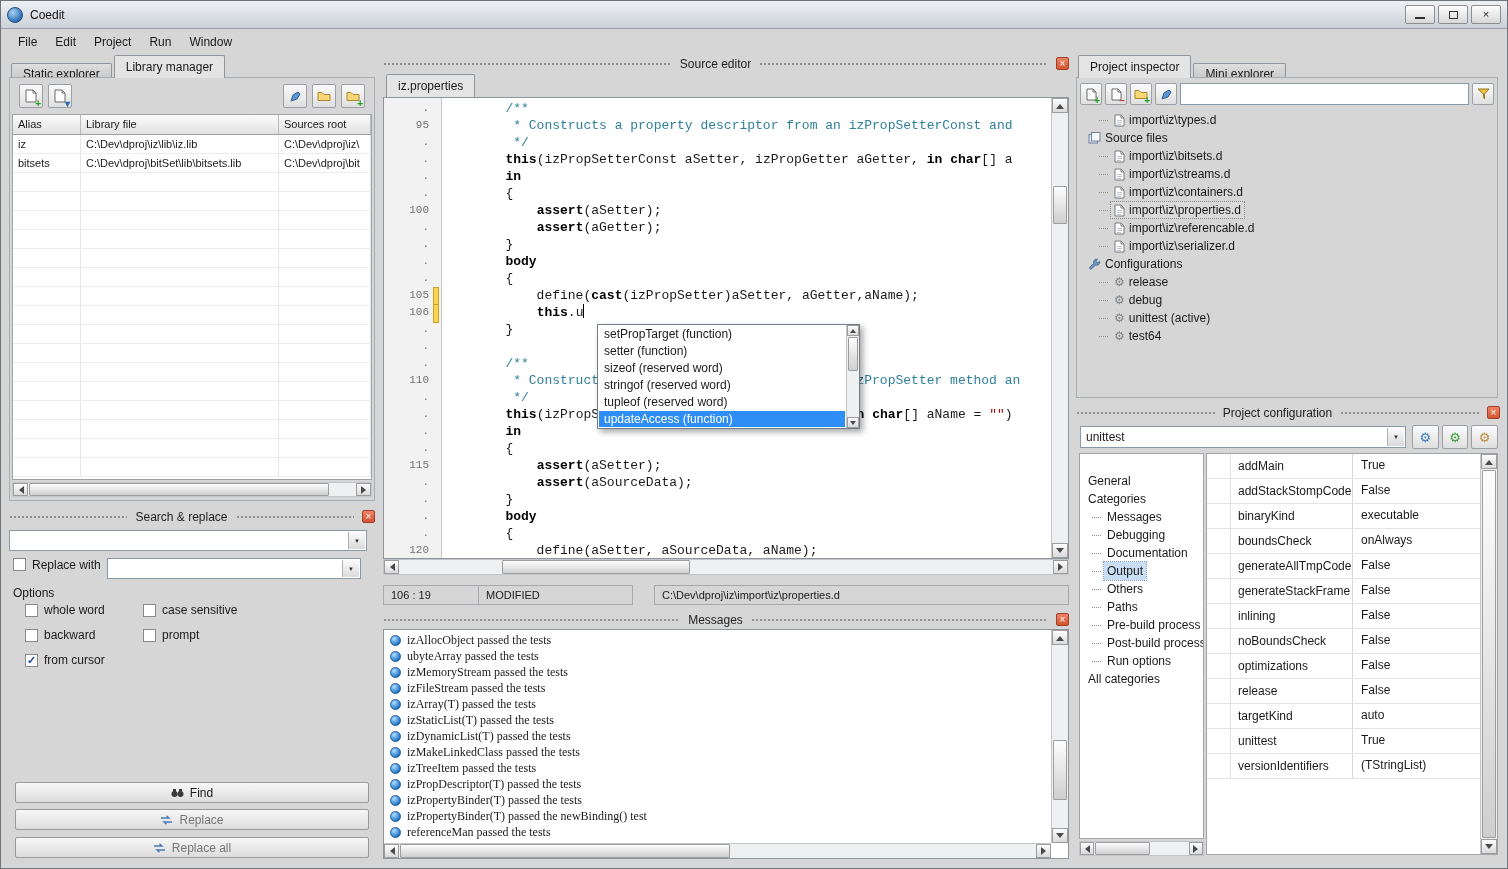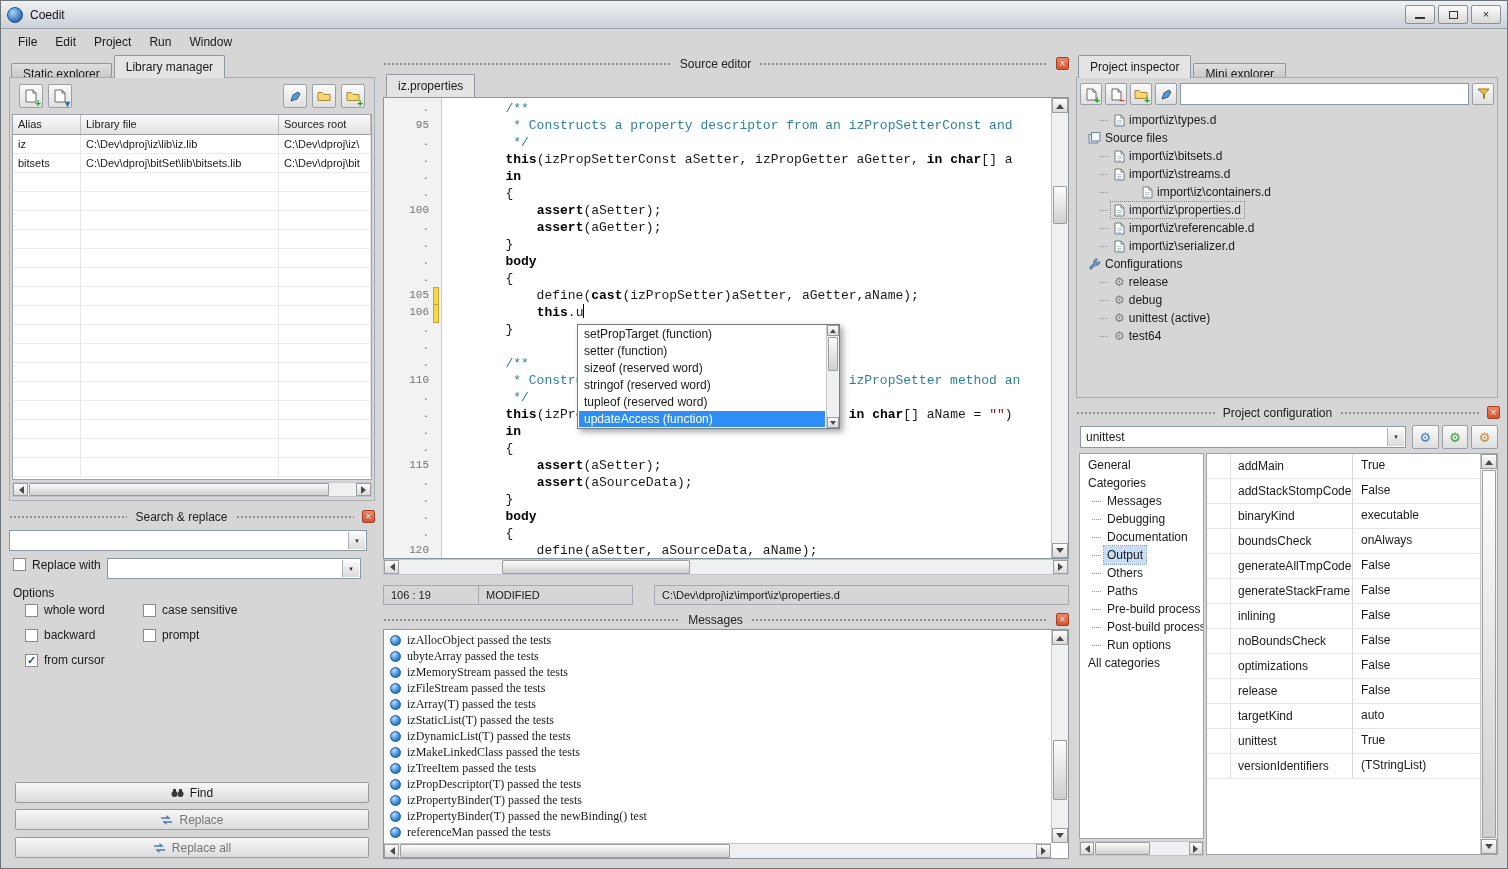--- a/index.html
+++ b/index.html
@@ -78,21 +78,21 @@
 .gnum{height:17px;line-height:17px;text-align:right;padding-right:12px;color:#737373;font-family:"Liberation Mono",monospace;font-size:11px;position:relative}
 .gnum.mod::after{content:"";position:absolute;right:2px;top:0;width:4px;height:100%;background:#f7d84a;border:1px solid #c8a12e}
 #code{position:absolute;left:59px;top:0;right:17px;bottom:0;overflow:hidden;padding-top:2px}
 .cline{height:17px;line-height:17px;white-space:pre;font-family:"Liberation Mono",monospace;font-size:13px}
 .kw{color:#000000;font-weight:bold}
 .cmt{color:#2e8099}
 .str{color:#aa1111}
 .txt{color:#1a1a1a}
 .caret{display:inline-block;width:1px;height:14px;background:#000;vertical-align:-2px}
 #ed-vsb{right:0;top:0;bottom:0;width:17px;border:none;border-left:1px solid #c2c6ca}
-#popup{position:absolute;left:576px;top:323px;width:263px;height:105px;background:#fff;border:1px solid #767d85;box-shadow:3px 3px 6px rgba(0,0,0,.35);z-index:6}
+#popup{position:absolute;left:596px;top:323px;width:263px;height:105px;background:#fff;border:1px solid #767d85;box-shadow:3px 3px 6px rgba(0,0,0,.35);z-index:6}
 #popup-list{position:absolute;left:1px;top:1px;right:14px;bottom:1px;overflow:hidden}
 .pitem{height:17px;line-height:17px;padding-left:5px;font-size:12px;white-space:nowrap}
 .pitem.sel{background:#2f8ef5;color:#fff}
 #popup-sb{position:absolute;right:0;top:0;bottom:0;width:13px;background:#eef0f2;border-left:1px solid #c6c6c6}
 #ed-hsb{left:382px;top:558px;width:686px;height:16px}
 #statusbar{position:absolute;left:382px;top:584px;width:686px;height:20px}
 .scell{position:absolute;top:0;height:20px;border:1px solid #a5a9ad;background:#d6d6d6;line-height:18px;padding-left:7px;font-size:11px;white-space:nowrap;overflow:hidden}
 
 
 #msg-hdr{left:382px;top:611px;width:686px}
@@ -116,21 +116,21 @@
 .tibox.sel{background:#dadada;outline:1px dotted #8a8a8a}
 .ticon{display:inline-flex;align-items:center;flex:0 0 auto}
 .gear-g{font-size:12px;color:#7e8purple387;color:#7e8387;line-height:12px}
 
 
 #cfg-hdr{left:1075px;top:404px;width:424px}
 #cfg-toolbar{position:absolute;left:1079px;top:423px;width:418px;height:26px;display:flex;align-items:center;gap:3px}
 #cfg-combo{width:326px;height:22px;flex:0 0 auto}
 .gearbtn{width:27px;height:24px;border:1px solid #9aa0a6;border-radius:2px;background:linear-gradient(#fbfbfb,#dfdfdf);display:flex;align-items:center;justify-content:center;font-size:13px;line-height:1}
 .gearbtn.g1{color:#3f7fbf}.gearbtn.g2{color:#3f9f3f}.gearbtn.g3{color:#bf8f3f}
-#cat-list{position:absolute;left:1078px;top:452px;width:125px;height:386px;background:#fff;border:1px solid #a0a4a8;overflow:hidden;padding-top:2px}
+#cat-list{position:absolute;left:1078px;top:452px;width:125px;height:386px;background:#fff;border:1px solid #a0a4a8;overflow:hidden;padding-top:18px}
 .cat{height:18px;line-height:18px;padding-left:5px;font-size:12px;display:flex;align-items:center;white-space:nowrap}
 .cat.child{padding-left:12px}
 .cat.sel .catlabel{background:#c9def5;outline:1px dotted #7a9cc0}
 .catlabel{padding:0 3px}
 #cat-hsb{left:1078px;top:840px;width:125px;height:15px}
 #propgrid{position:absolute;left:1205px;top:452px;width:292px;height:402px;background:#fff;border:1px solid #a0a4a8}
 #prop-rows{position:absolute;left:0;top:0;right:17px;bottom:0;overflow:hidden}
 .prow{height:25px;border-bottom:1px solid #e4e4e4;position:relative}
 .pgut{position:absolute;left:0;top:0;bottom:0;width:24px;border-right:1px solid #e0e0e0}
 .pname{position:absolute;left:25px;top:0;bottom:0;width:121px;border-right:1px solid #d8d8d8;padding:5px 4px 0 6px;font-size:12px;overflow:hidden;white-space:nowrap}
@@ -658,21 +658,21 @@
             <span class="ticon">
               <svg width="11" height="13">
                 <path d="M1 1h6l3 3v8H1z" fill="#fff" stroke="#7a7a7a"></path>
                 <path d="M7 1v3h3" fill="none" stroke="#7a7a7a"></path>
                 <path d="M3 6.5h5M3 8.5h5M3 10.5h4" stroke="#b9c6d8"></path>
               </svg>
             </span>
             <span class="tlabel">import\iz\streams.d</span>
           </span>
         </div>
-        <div class="titem" style="padding-left: 18px; gap: 28px;">
+        <div class="titem" style="padding-left: 18px;">
           <span class="conn"></span>
           <span class="tibox">
             <span class="ticon">
               <svg width="11" height="13">
                 <path d="M1 1h6l3 3v8H1z" fill="#fff" stroke="#7a7a7a"></path>
                 <path d="M7 1v3h3" fill="none" stroke="#7a7a7a"></path>
                 <path d="M3 6.5h5M3 8.5h5M3 10.5h4" stroke="#b9c6d8"></path>
               </svg>
             </span>
             <span class="tlabel">import\iz\containers.d</span>

